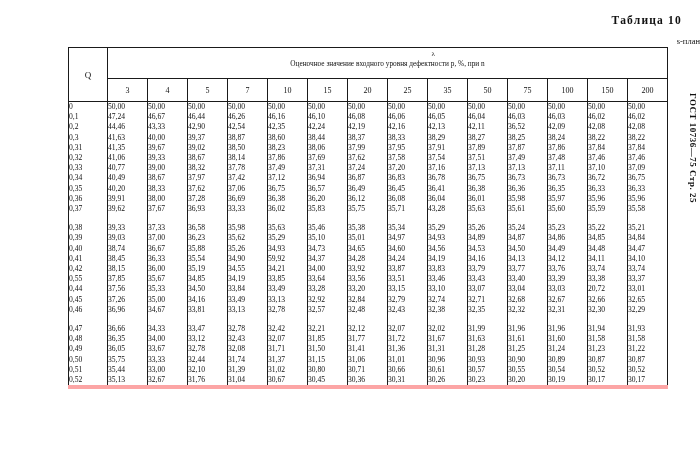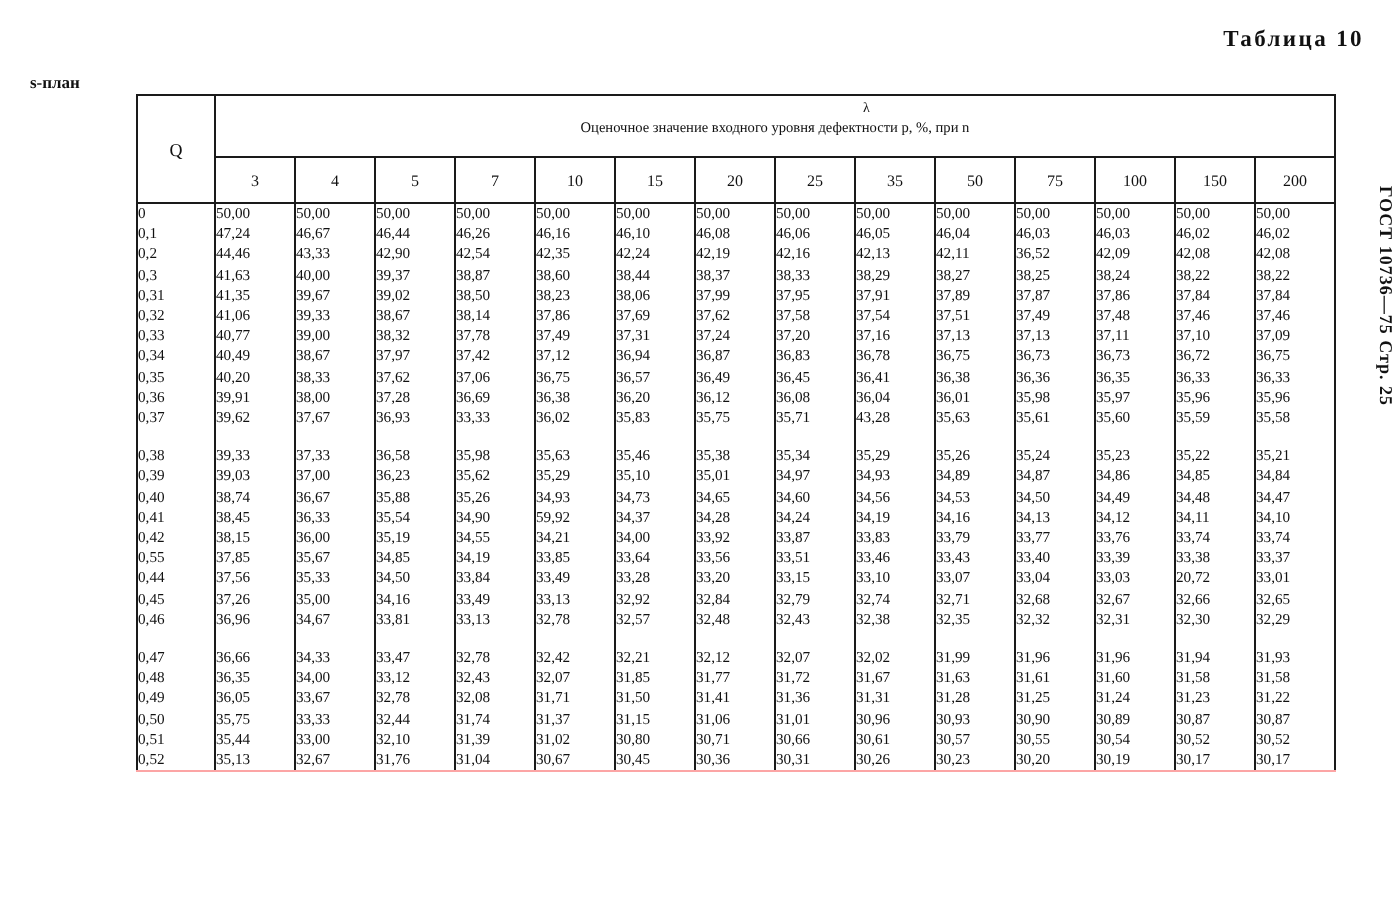--- a/index.html
+++ b/index.html
@@ -25,26 +25,26 @@
     position: absolute;
     right: 18px;
     top: 14px;
     font-size: 11.5px;
     letter-spacing: 1.2px;
     font-weight: bold;
     font-family: "Liberation Serif", serif;
   }
   .splan {
     position: absolute;
-    left: 15px;
+    left: 0;
     right: 0;
     top: 36px;
-    text-align: left;
+    text-align: right;
     font-size: 8.5px;
-    font-weight: bold;
+    font-weight: normal;
   }
   table.main {
     position: absolute;
     left: 68px;
     top: 47px;
     width: 600px;
     border-collapse: collapse;
     font-size: 7.6px;
     font-family: "Liberation Serif", serif;
   }
@@ -101,21 +101,21 @@
     border-bottom: none;
   }
   tr.body td {
     border-top: none;
     border-bottom: none;
   }
   tr.first-body td {
     border-top: 1px solid #1a1a1a;
   }
   tr.last-body td {
-    border-bottom: 1px solid #fca5a5;
+    border-bottom: 4px solid #fca5a5;
   }
   .side-label {
     position: absolute;
     right: 2px;
     top: 238px;
     width: 180px;
     text-align: center;
     transform: rotate(90deg);
     transform-origin: right top;
     font-size: 9px;

